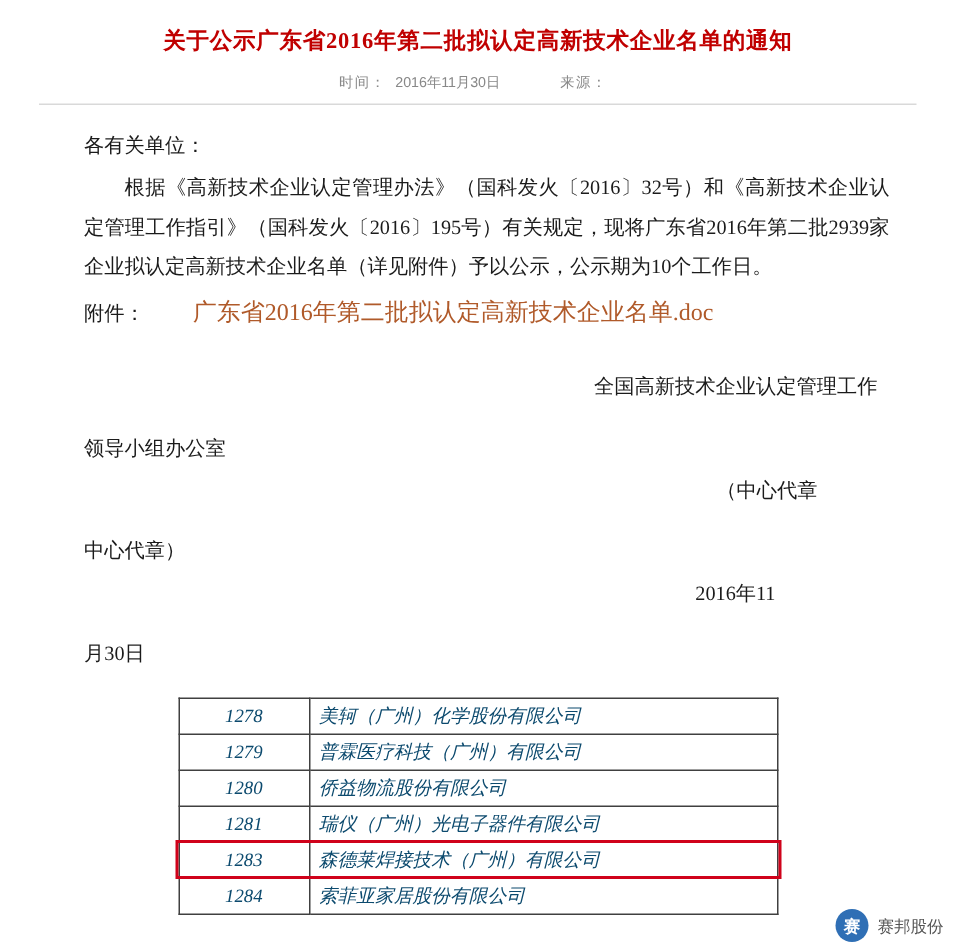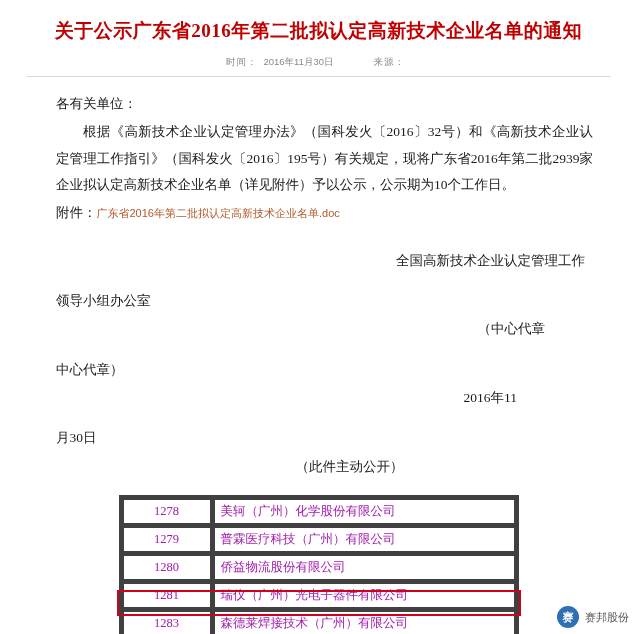--- a/index.html
+++ b/index.html
@@ -18,21 +18,21 @@
   .page {
     width: 637px;
     height: 634px;
     position: relative;
     box-sizing: border-box;
   }
   .doc-title {
     text-align: center;
     color: #c00000;
     font-weight: bold;
-    font-size: 19px;
+    font-size: 15px;
     letter-spacing: 0.5px;
     padding-top: 18px;
     font-family: "Liberation Serif", serif;
   }
   .meta-row {
     display: flex;
     justify-content: center;
     align-items: center;
     gap: 40px;
     font-size: 9.5px;
@@ -69,22 +69,23 @@
     margin: 0 0 2px 0;
   }
   .indent2 {
     text-indent: 2em;
   }
   .attach-line {
     margin-top: 6px;
   }
   .attach-link {
     color: #b05a2a;
-    font-size: 11px;
-    font-family: Liberation Sans, sans-serif;
+    font-size: 16px;
+    font-family: Liberation Serif, serif;
+    margin-left: 32px;
   }
   .signature {
     padding: 18px 34px 0 56px;
     font-size: 13.5px;
     line-height: 2.1;
     font-family: "Liberation Serif", serif;
     color: #1b1b1b;
   }
   .sig-right {
     text-align: right;
@@ -111,24 +112,25 @@
     width: 400px;
     position: relative;
   }
   table.list {
     border-collapse: collapse;
     width: 100%;
     font-family: "Liberation Serif", serif;
     font-size: 12.5px;
   }
   table.list td {
-    border: 5px solid #404040;
+    border: 1px solid #404040;
     padding: 3px 6px;
     height: 17px;
-    color: #a21caf;
+    color: #0c4a6e;
+    font-style: italic;
   }
   table.list td.num {
     width: 74px;
     text-align: center;
   }
   .row-highlight td {
     position: relative;
   }
   .highlight-box {
     position: absolute;
@@ -188,21 +190,20 @@
     </p>
   </div>
 
   <div class="signature">
     <div class="sig-right">全国高新技术企业认定管理工作</div>
     <div class="sig-left">领导小组办公室</div>
     <div class="sig-right2">（中心代章</div>
     <div class="sig-left">中心代章）</div>
     <div class="sig-date">2016年11</div>
     <div class="sig-left">月30日</div>
-    <div class="sig-note">（此件主动公开）</div>
   </div>
 
   <div class="table-wrap">
     <table class="list">
       <tbody>
         <tr>
           <td class="num">1278</td>
           <td>美轲（广州）化学股份有限公司</td>
         </tr>
         <tr>

